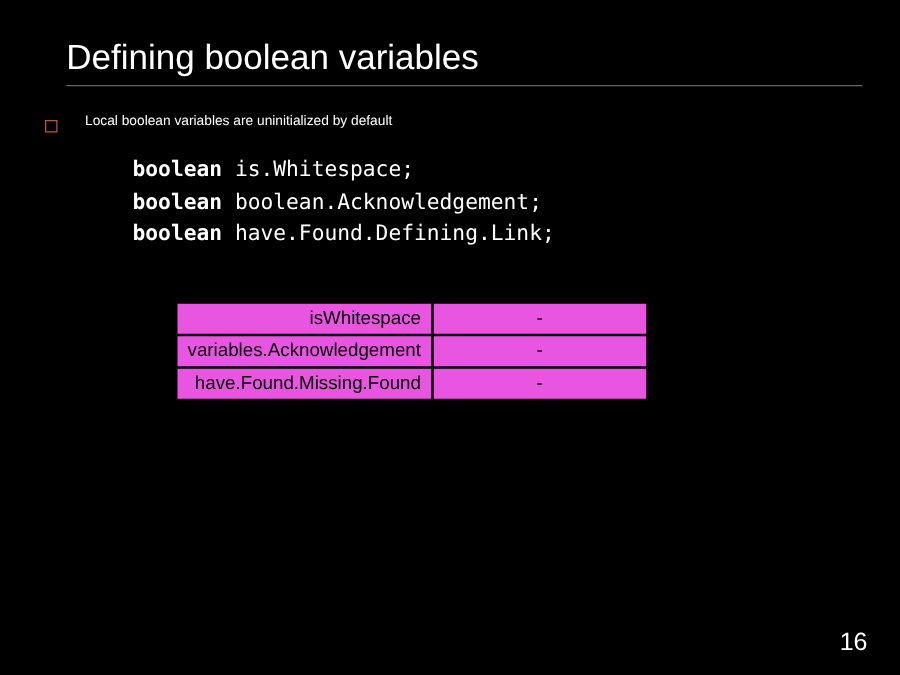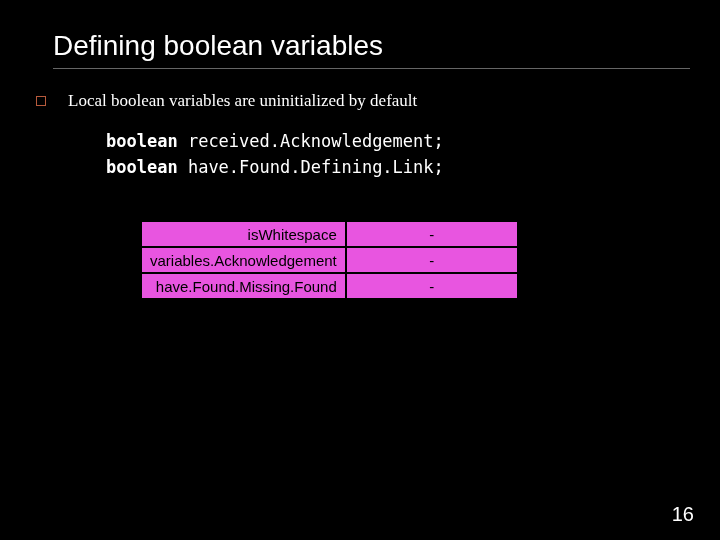--- a/index.html
+++ b/index.html
@@ -33,23 +33,22 @@
   }
   .bullet-box {
     width: 10px;
     height: 10px;
     border: 1px solid #b75a3c;
     margin-right: 22px;
     margin-top: 5px;
     flex-shrink: 0;
   }
   .bullet-text {
-    font-size: 17px;
+    font-size: 11px;
     color: #fff;
-    font-family: Liberation Serif, serif;
   }
   .code-block {
     margin-left: 76px;
     margin-top: 2px;
     font-family: Verdana, "Lucida Console", monospace;
     font-size: 17px;
     line-height: 1.5;
   }
   .code-line { white-space: pre; }
   .kw { color: #fff; font-weight: bold; }
@@ -96,21 +95,22 @@
 
 <div class="slide">
   <h1 class="title">Defining boolean variables</h1>
 
   <div class="bullet-row">
     <span class="bullet-box"></span>
     <span class="bullet-text">Local boolean variables are uninitialized by default</span>
   </div>
 
   <div class="code-block">
-    <div class="code-line"><span class="kw">boolean</span> <span class="ident">received.Acknowledgement;</span></div>
+    <div class="code-line"><span class="kw">boolean</span> <span class="ident">is.Whitespace;</span></div>
+    <div class="code-line"><span class="kw">boolean</span> <span class="ident">boolean.Acknowledgement;</span></div>
     <div class="code-line"><span class="kw">boolean</span> <span class="ident">have.Found.Defining.Link;</span></div>
   </div>
 
   <div class="table-wrap">
     <table class="var-table">
       <tbody>
           <tr>
         <td class="var-label">isWhitespace</td>
         <td class="var-value">-</td>
       </tr>

